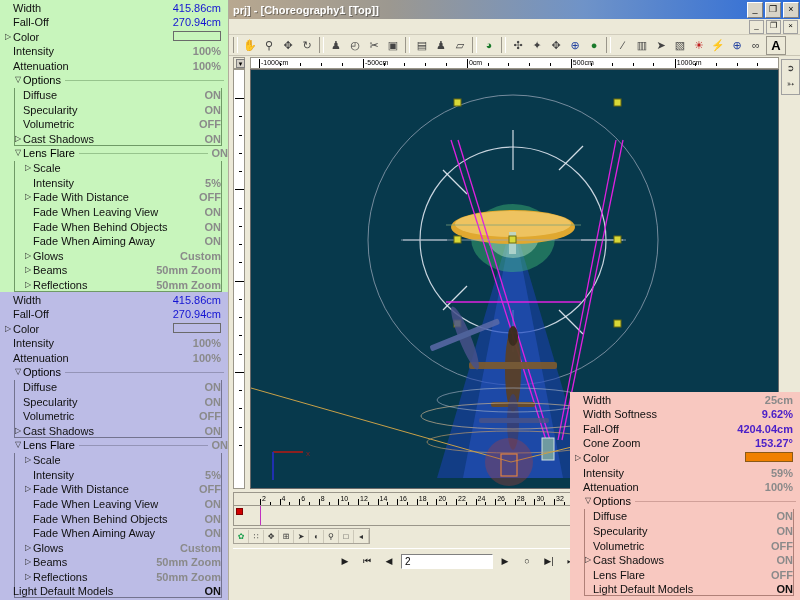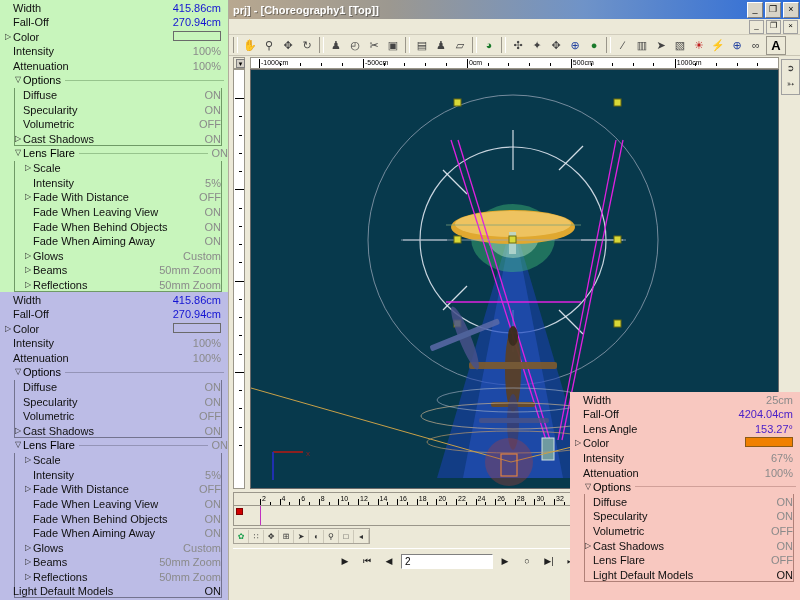--- a/index.html
+++ b/index.html
@@ -23,21 +23,21 @@
     position:relative;
     height:14.6px;
     display:flex;
     align-items:flex-end;
     padding:0 7px 0 4px;
     box-sizing:border-box;
     white-space:nowrap;
   }
   .prop-label{flex:0 0 auto;color:#101010;}
   .prop-spacer{flex:1 1 auto;}
-  .prop-value{flex:0 0 auto;text-align:right;}
+  .prop-value{flex:0 0 auto;text-align:right;font-weight:bold;}
   .v-dim{color:#8a8a8a;}
   .v-blue{color:#1414d2;font-weight:normal;}
   .v-purple{color:#4b21c8;}
   .v-dark{color:#101010;}
   .tri{
     display:inline-block;width:8px;text-align:center;color:#303030;
     font-size:8px;margin-right:1px;
   }
   .tri.right::before{content:"\25B7";}
   .tri.down::before{content:"\25BD";}
@@ -804,41 +804,47 @@
 
 <div class="prop-panel theme-pink" id="panel-2" style="left:570px;top:392px;width:230px;height:208px;">
     <div class="prop-row ">
       <span class="tri"></span>
       <span class="prop-label">Width</span>
       <span class="prop-spacer"></span>
       <span class="prop-value v-dim">25cm</span>
     </div>
     <div class="prop-row ">
       <span class="tri"></span>
+      <span class="prop-label">Width Softness</span>
+      <span class="prop-spacer"></span>
+      <span class="prop-value v-purple">9.62%</span>
+    </div>
+    <div class="prop-row ">
+      <span class="tri"></span>
       <span class="prop-label">Fall-Off</span>
       <span class="prop-spacer"></span>
       <span class="prop-value v-purple">4204.04cm</span>
     </div>
     <div class="prop-row ">
       <span class="tri"></span>
-      <span class="prop-label">Lens Angle</span>
+      <span class="prop-label">Cone Zoom</span>
       <span class="prop-spacer"></span>
       <span class="prop-value v-purple">153.27°</span>
     </div>
     <div class="prop-row ">
       <span class="tri right"></span>
       <span class="prop-label">Color</span>
       <span class="prop-spacer"></span>
       <span class="prop-value"><span class="swatch"></span></span>
     </div>
     <div class="prop-row ">
       <span class="tri"></span>
       <span class="prop-label">Intensity</span>
       <span class="prop-spacer"></span>
-      <span class="prop-value v-dim">67%</span>
+      <span class="prop-value v-dim">59%</span>
     </div>
     <div class="prop-row ">
       <span class="tri"></span>
       <span class="prop-label">Attenuation</span>
       <span class="prop-spacer"></span>
       <span class="prop-value v-dim">100%</span>
     </div>
     <div class="grp-head ">
       <span class="tri down"></span>
       <span>Options</span>

